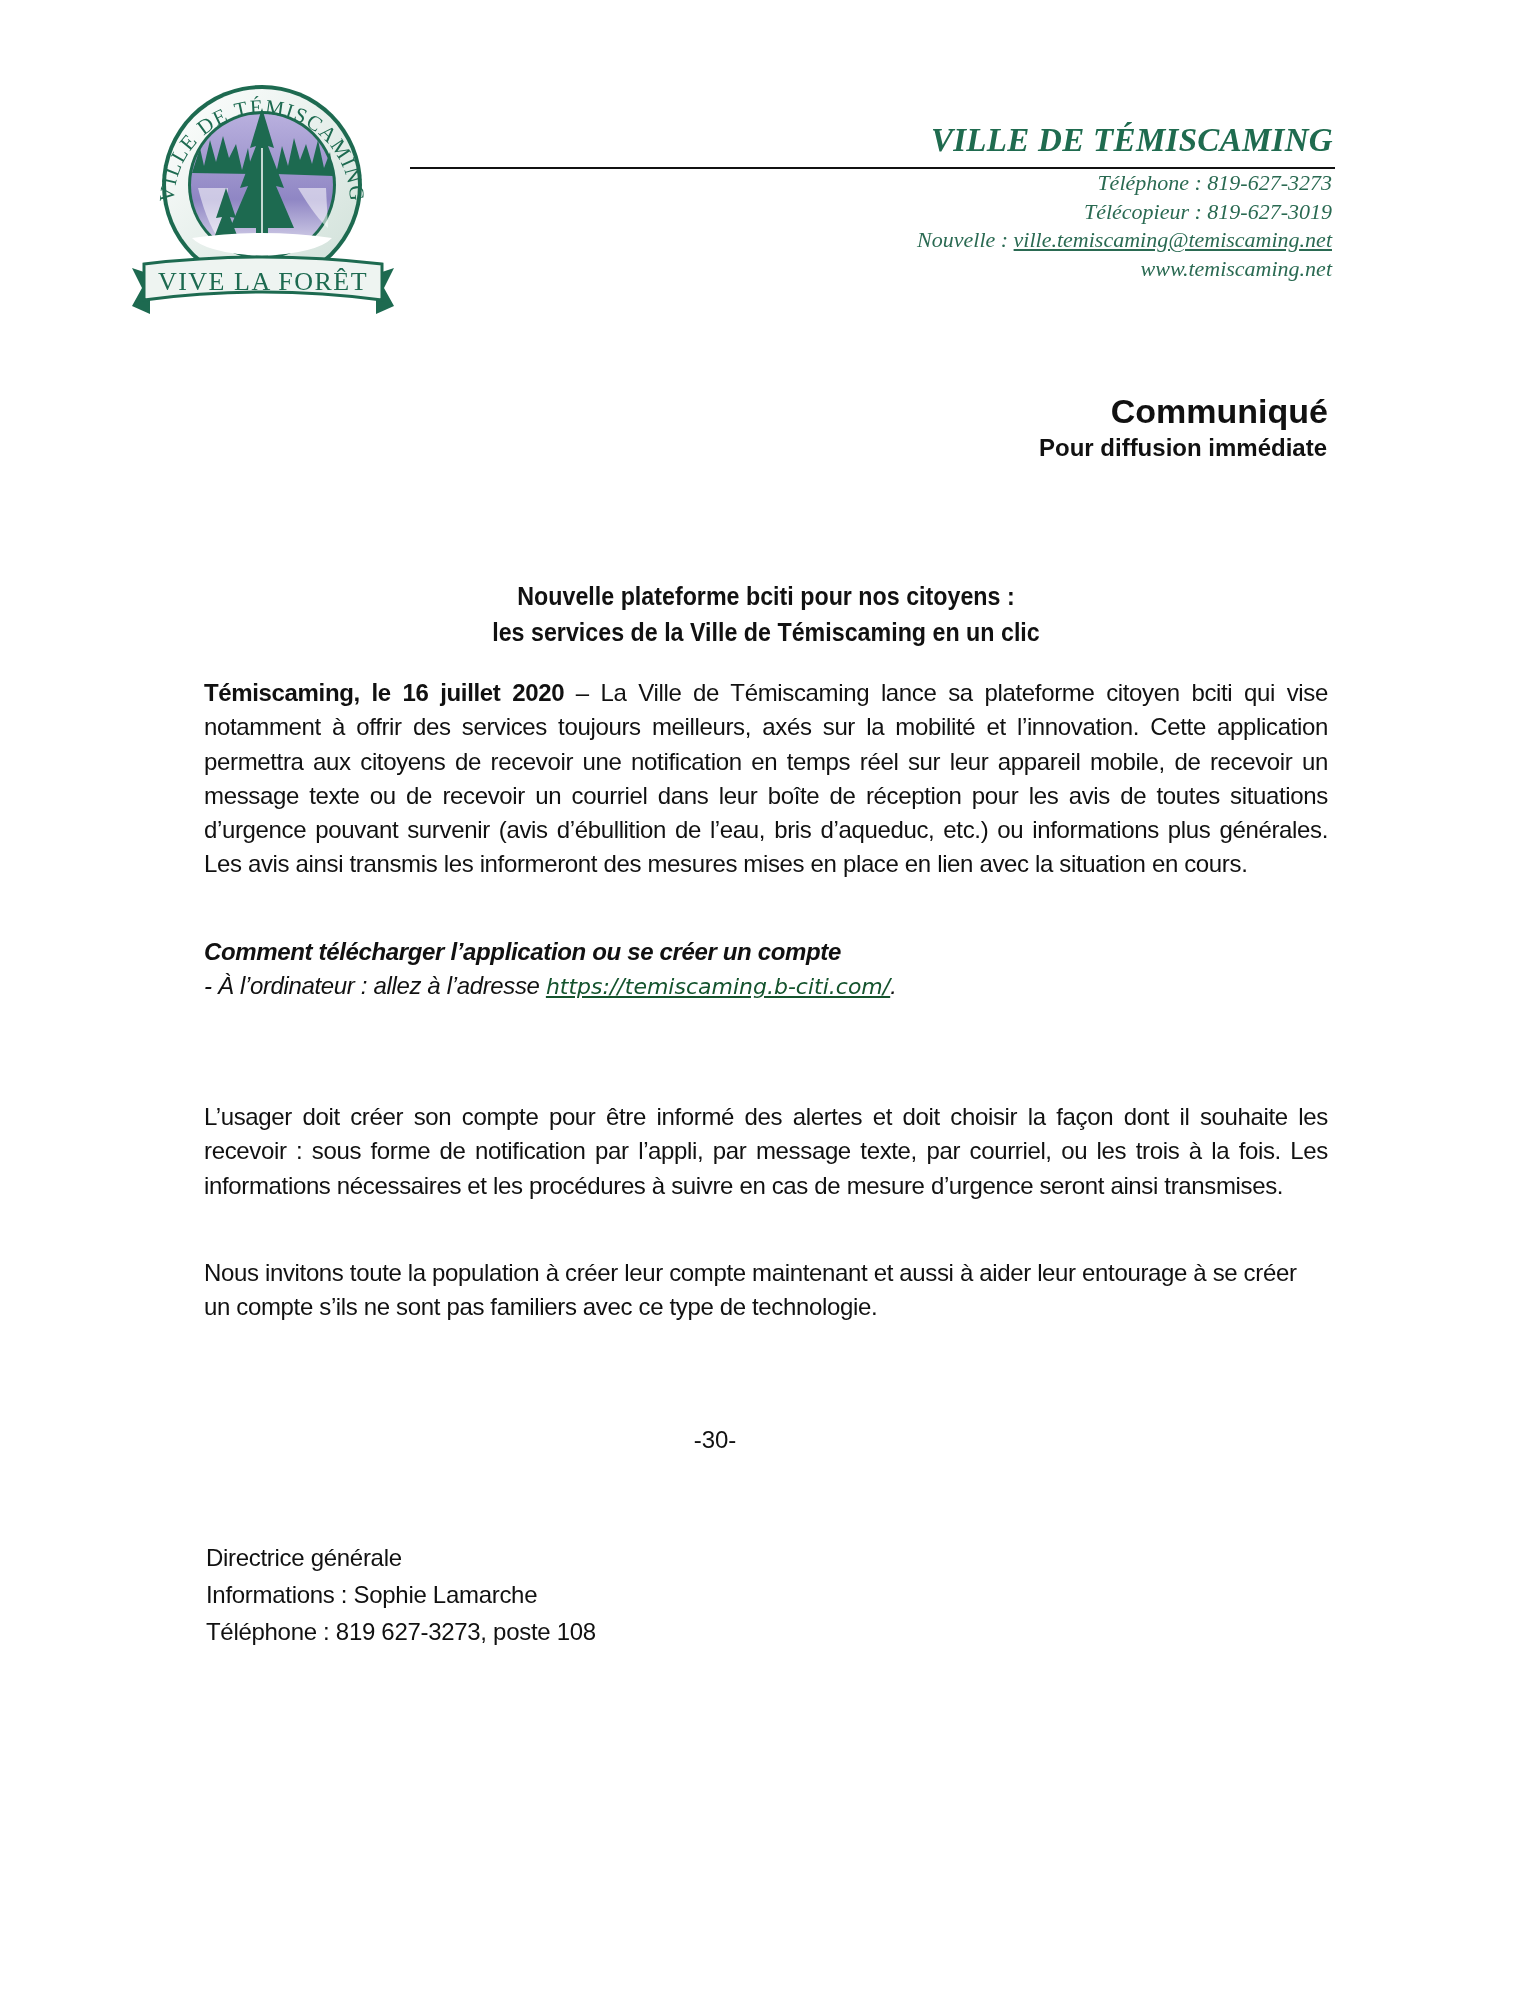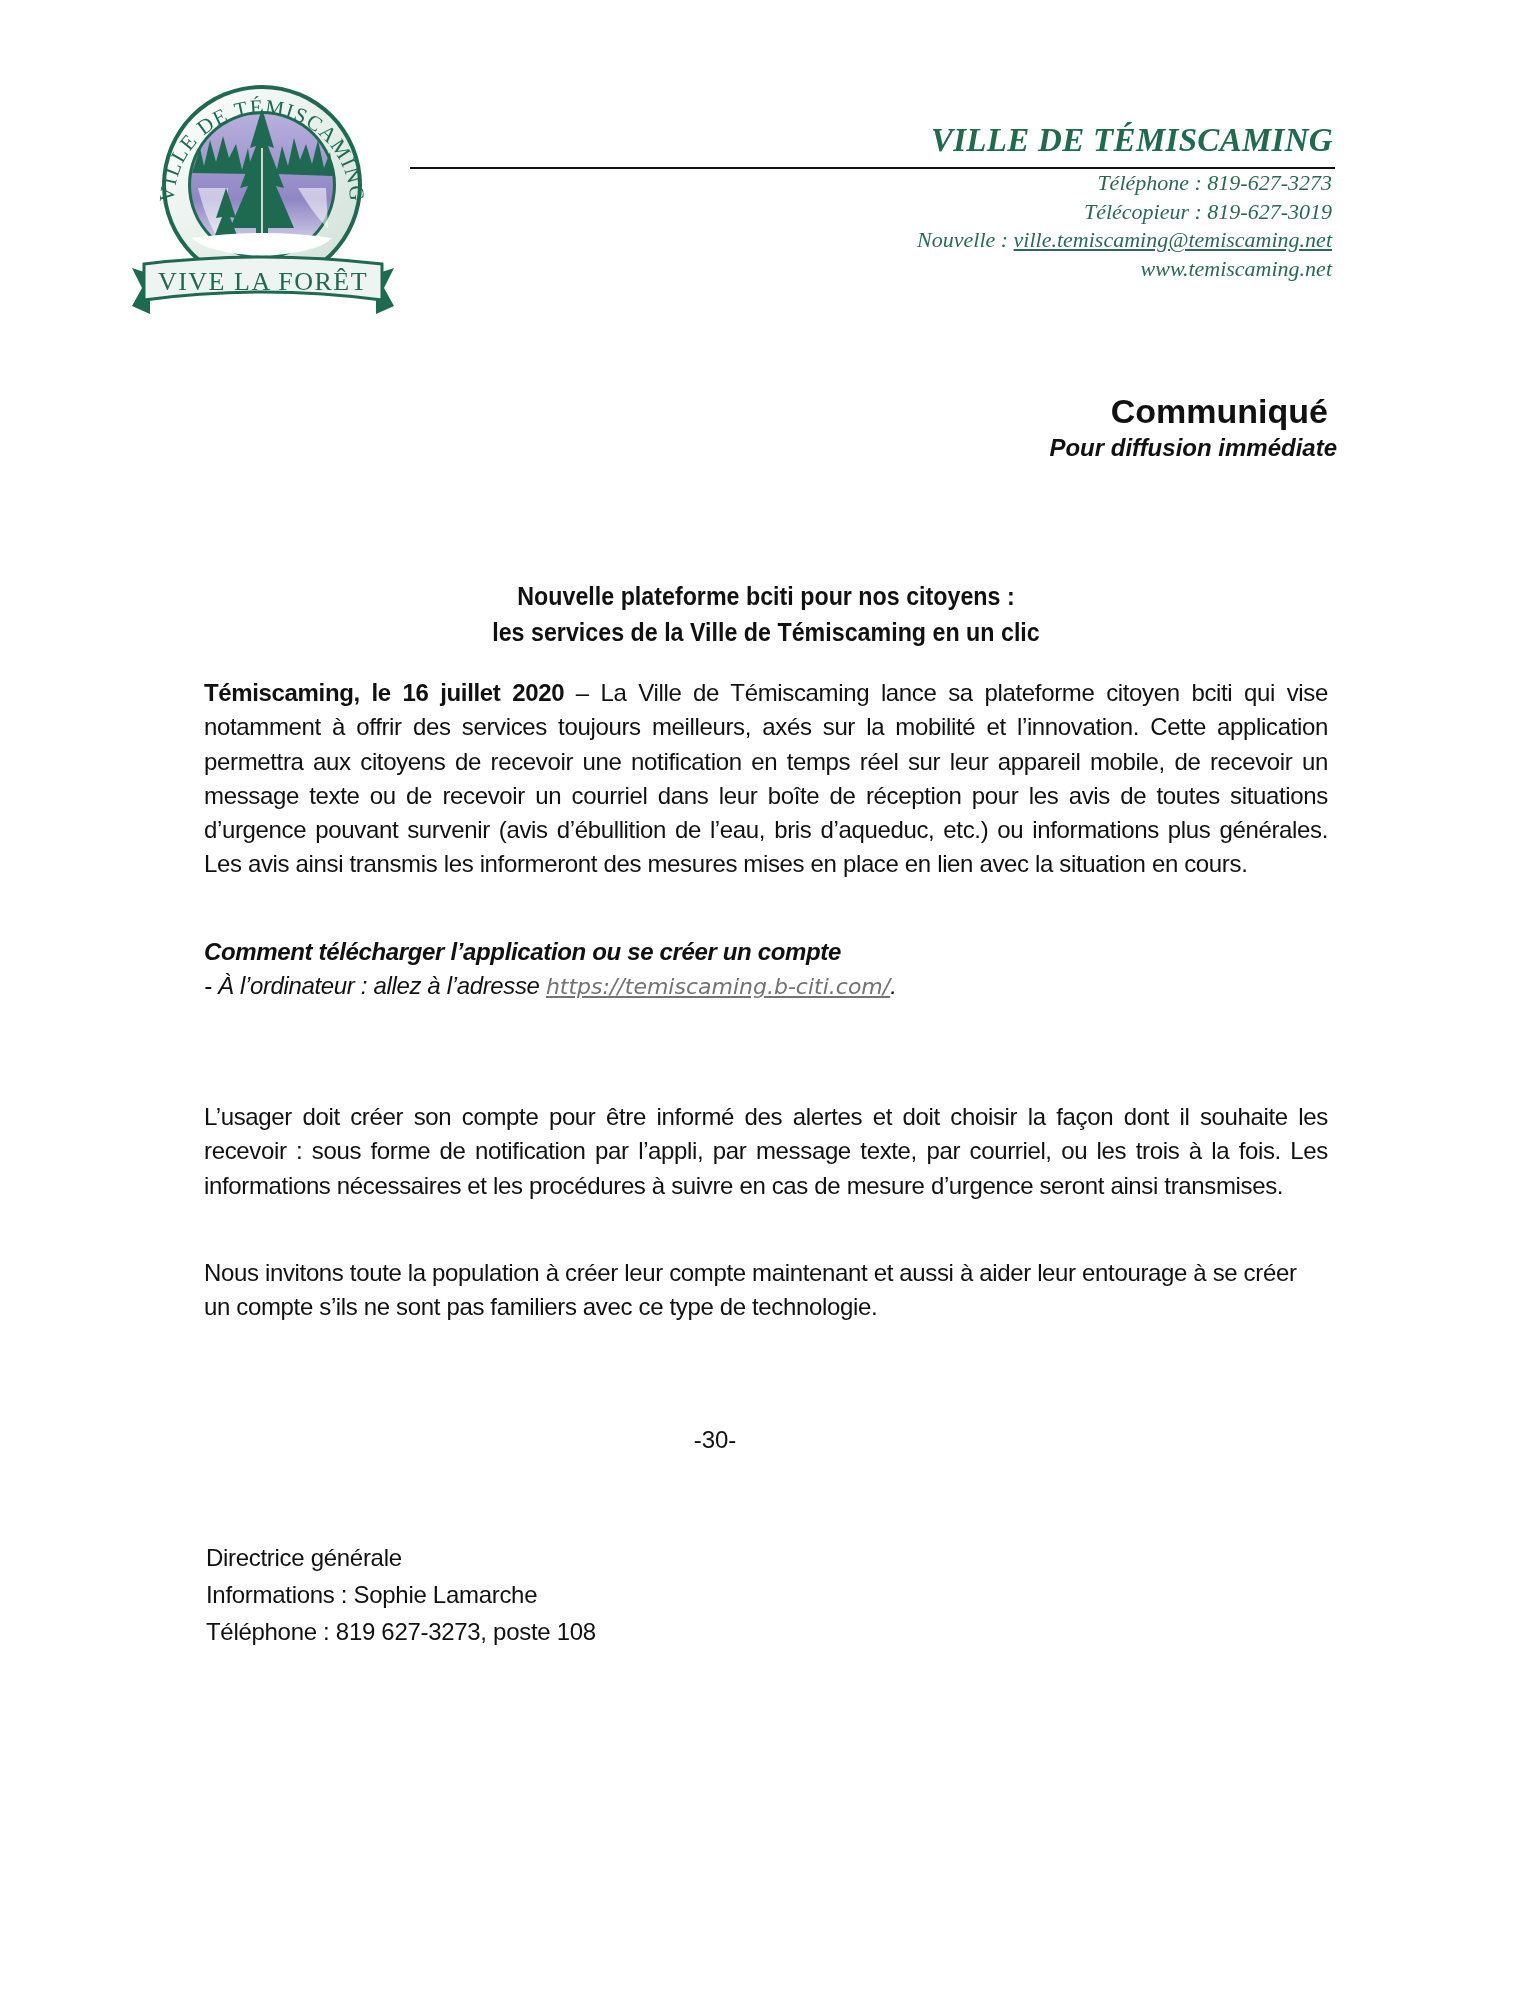--- a/index.html
+++ b/index.html
@@ -11,35 +11,35 @@
 
   
   .org-name { right: 205px; top: 122px; font-family: "Liberation Serif", serif; font-style: italic; font-weight: bold; font-size: 33px; color: #1f6b4f; letter-spacing: 0.3px; white-space: nowrap; }
   .rule { left: 410px; top: 167px; width: 925px; height: 2px; background: #111; }
   .contact { right: 206px; font-family: "Liberation Serif", serif; font-style: italic; font-size: 22px; color: #2a6a52; white-space: nowrap; text-align: right; }
   .contact a { color: #2a6a52; text-decoration: underline; }
   .c1 { top: 170px; } .c2 { top: 199px; } .c3 { top: 227px; } .c4 { top: 256px; }
 
   
   .comm-title { right: 210px; top: 392px; font-weight: bold; font-size: 34px; white-space: nowrap; }
-  .comm-sub { right: 201px; top: 434px; font-weight: bold; font-size: 24px; white-space: nowrap; font-style: italic; }
+  .comm-sub { right: 211px; top: 434px; font-weight: bold; font-size: 24px; white-space: nowrap; }
 
   
   .headline { left: 204px; width: 1124px; top: 578px; text-align: center; font-weight: bold; font-size: 25px; line-height: 36px; }
   .headline div { transform: scaleX(0.93); }
 
   
   .body { left: 204px; width: 1124px; font-size: 24px; line-height: 34.3px; letter-spacing: -0.35px; }
   .justify { text-align: justify; }
   .p1 { top: 676px; }
   .p1 b { font-weight: bold; }
   .howto { top: 935px; font-style: italic; }
   .howto .h { font-weight: bold; }
   .howto .item { padding-left: 17px; text-indent: -17px; }
-  .howto a { color: #737373; text-decoration: underline; font-family: "DejaVu Sans", sans-serif; font-size: 22px; letter-spacing: 0; }
+  .howto a { color: #14532d; text-decoration: underline; font-family: "DejaVu Sans", sans-serif; font-size: 22px; letter-spacing: 0; }
   .p3 { top: 1100px; }
   .p4 { top: 1256px; }
 
   .end-mark { left: 0; width: 1484px; text-align: center; top: 1426px; font-size: 24px; }
   .end-mark span { position: relative; left: -27px; }
   .sign { left: 206px; top: 1539px; font-size: 24px; line-height: 37px; letter-spacing: -0.3px; }
 </style>
 </head>
 <body>
 

